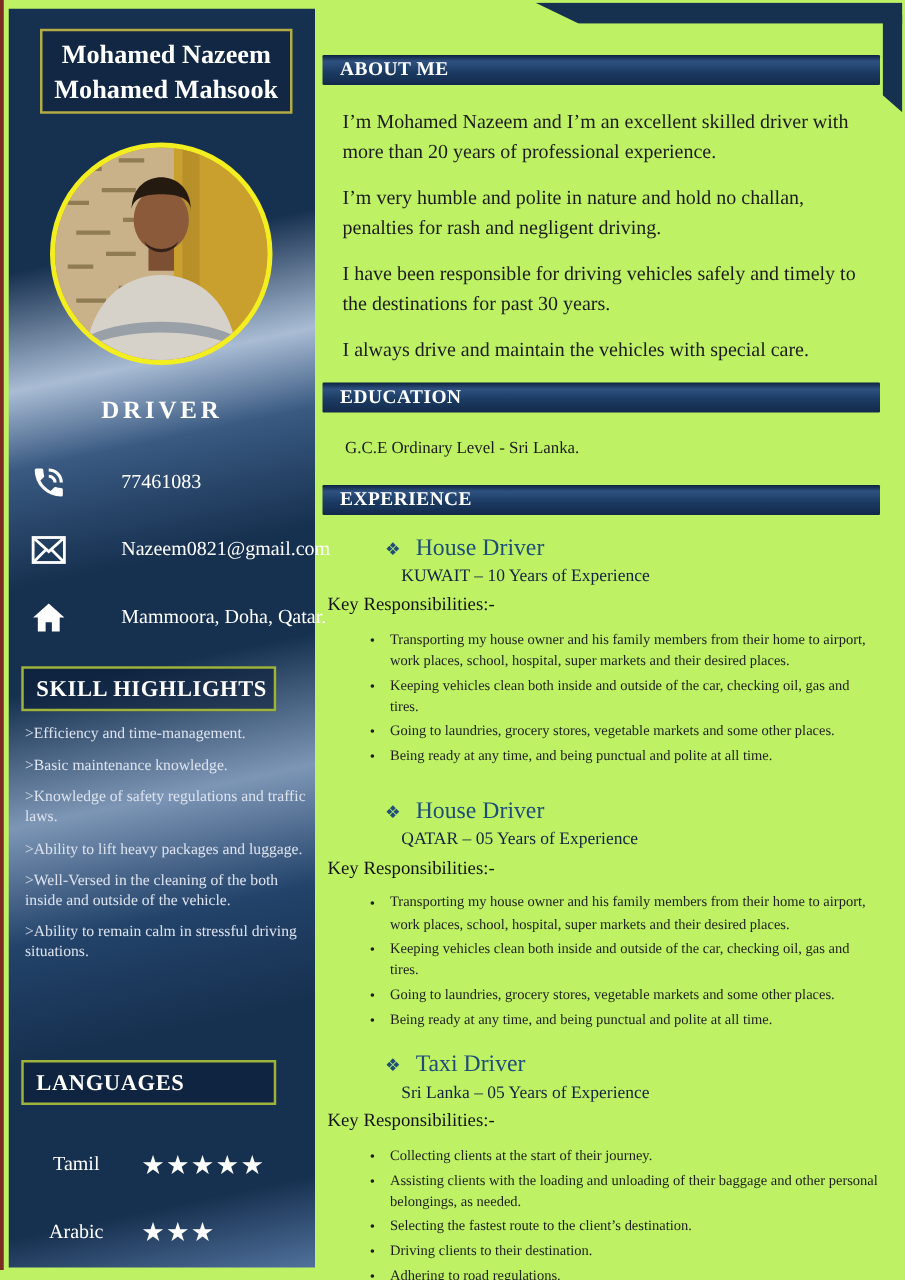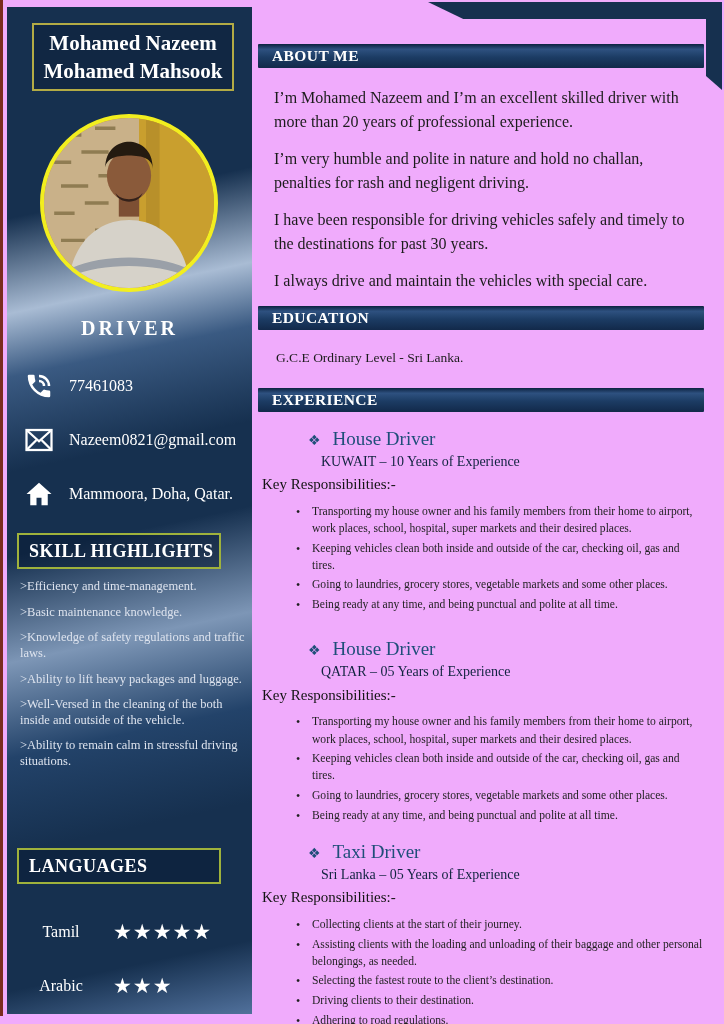--- a/index.html
+++ b/index.html
@@ -1,18 +1,18 @@
 <!DOCTYPE html>
 <html><head>
 <meta charset="utf-8">
 <style>
   * { box-sizing: border-box; }
   html,body { margin:0; padding:0; }
   body { width:724px; height:1024px; background:#ffffff; font-family:"Liberation Serif", serif; }
-  .page { position:relative; width:724px; height:1024px; background:#f0abfc; overflow:hidden; }
+  .page { position:relative; width:724px; height:1024px; background:#bef264; overflow:hidden; }
 
   
   .left-strip { position:absolute; left:0; top:0; width:3px; height:1016px; background:#7b2b1f; }
 
   
   .sidebar {
     position:absolute; left:7px; top:7px; width:245px; height:1007px;
     color:#fff;
     background:
       linear-gradient(168deg,
@@ -33,21 +33,21 @@
   .photo {
     position:absolute; left:33px; top:107px; width:178px; height:178px;
     border-radius:50%; border:4px solid #f2ee1f; overflow:hidden; background:#c99f2e;
   }
   .photo svg { display:block; width:100%; height:100%; }
 
   .role { position:absolute; left:0; top:310px; width:100%; text-align:center;
           font-size:20px; font-weight:bold; letter-spacing:3px; }
 
   .contact { position:absolute; left:14px; top:362px; width:224px; }
-  .contact-row { display:flex; align-items:center; margin-bottom:20px; min-height:34px; }
+  .contact-row { display:flex; align-items:center; margin-bottom:20px; min-height:34px;gap:28px; }
   .contact-icon { width:36px; height:32px; flex:none; display:flex; align-items:center; justify-content:center; }
   .contact-icon svg { width:30px; height:30px; }
   .contact-text { font-size:16px; padding-left:12px; white-space:nowrap; }
 
   .side-box {
     position:absolute; left:10px; width:204px; height:36px;
     border:2px solid #9fb23c; background:rgba(10,27,52,0.55);
     display:flex; align-items:center; padding-left:10px;
     font-weight:bold; font-size:18px; letter-spacing:0.5px;
   }

